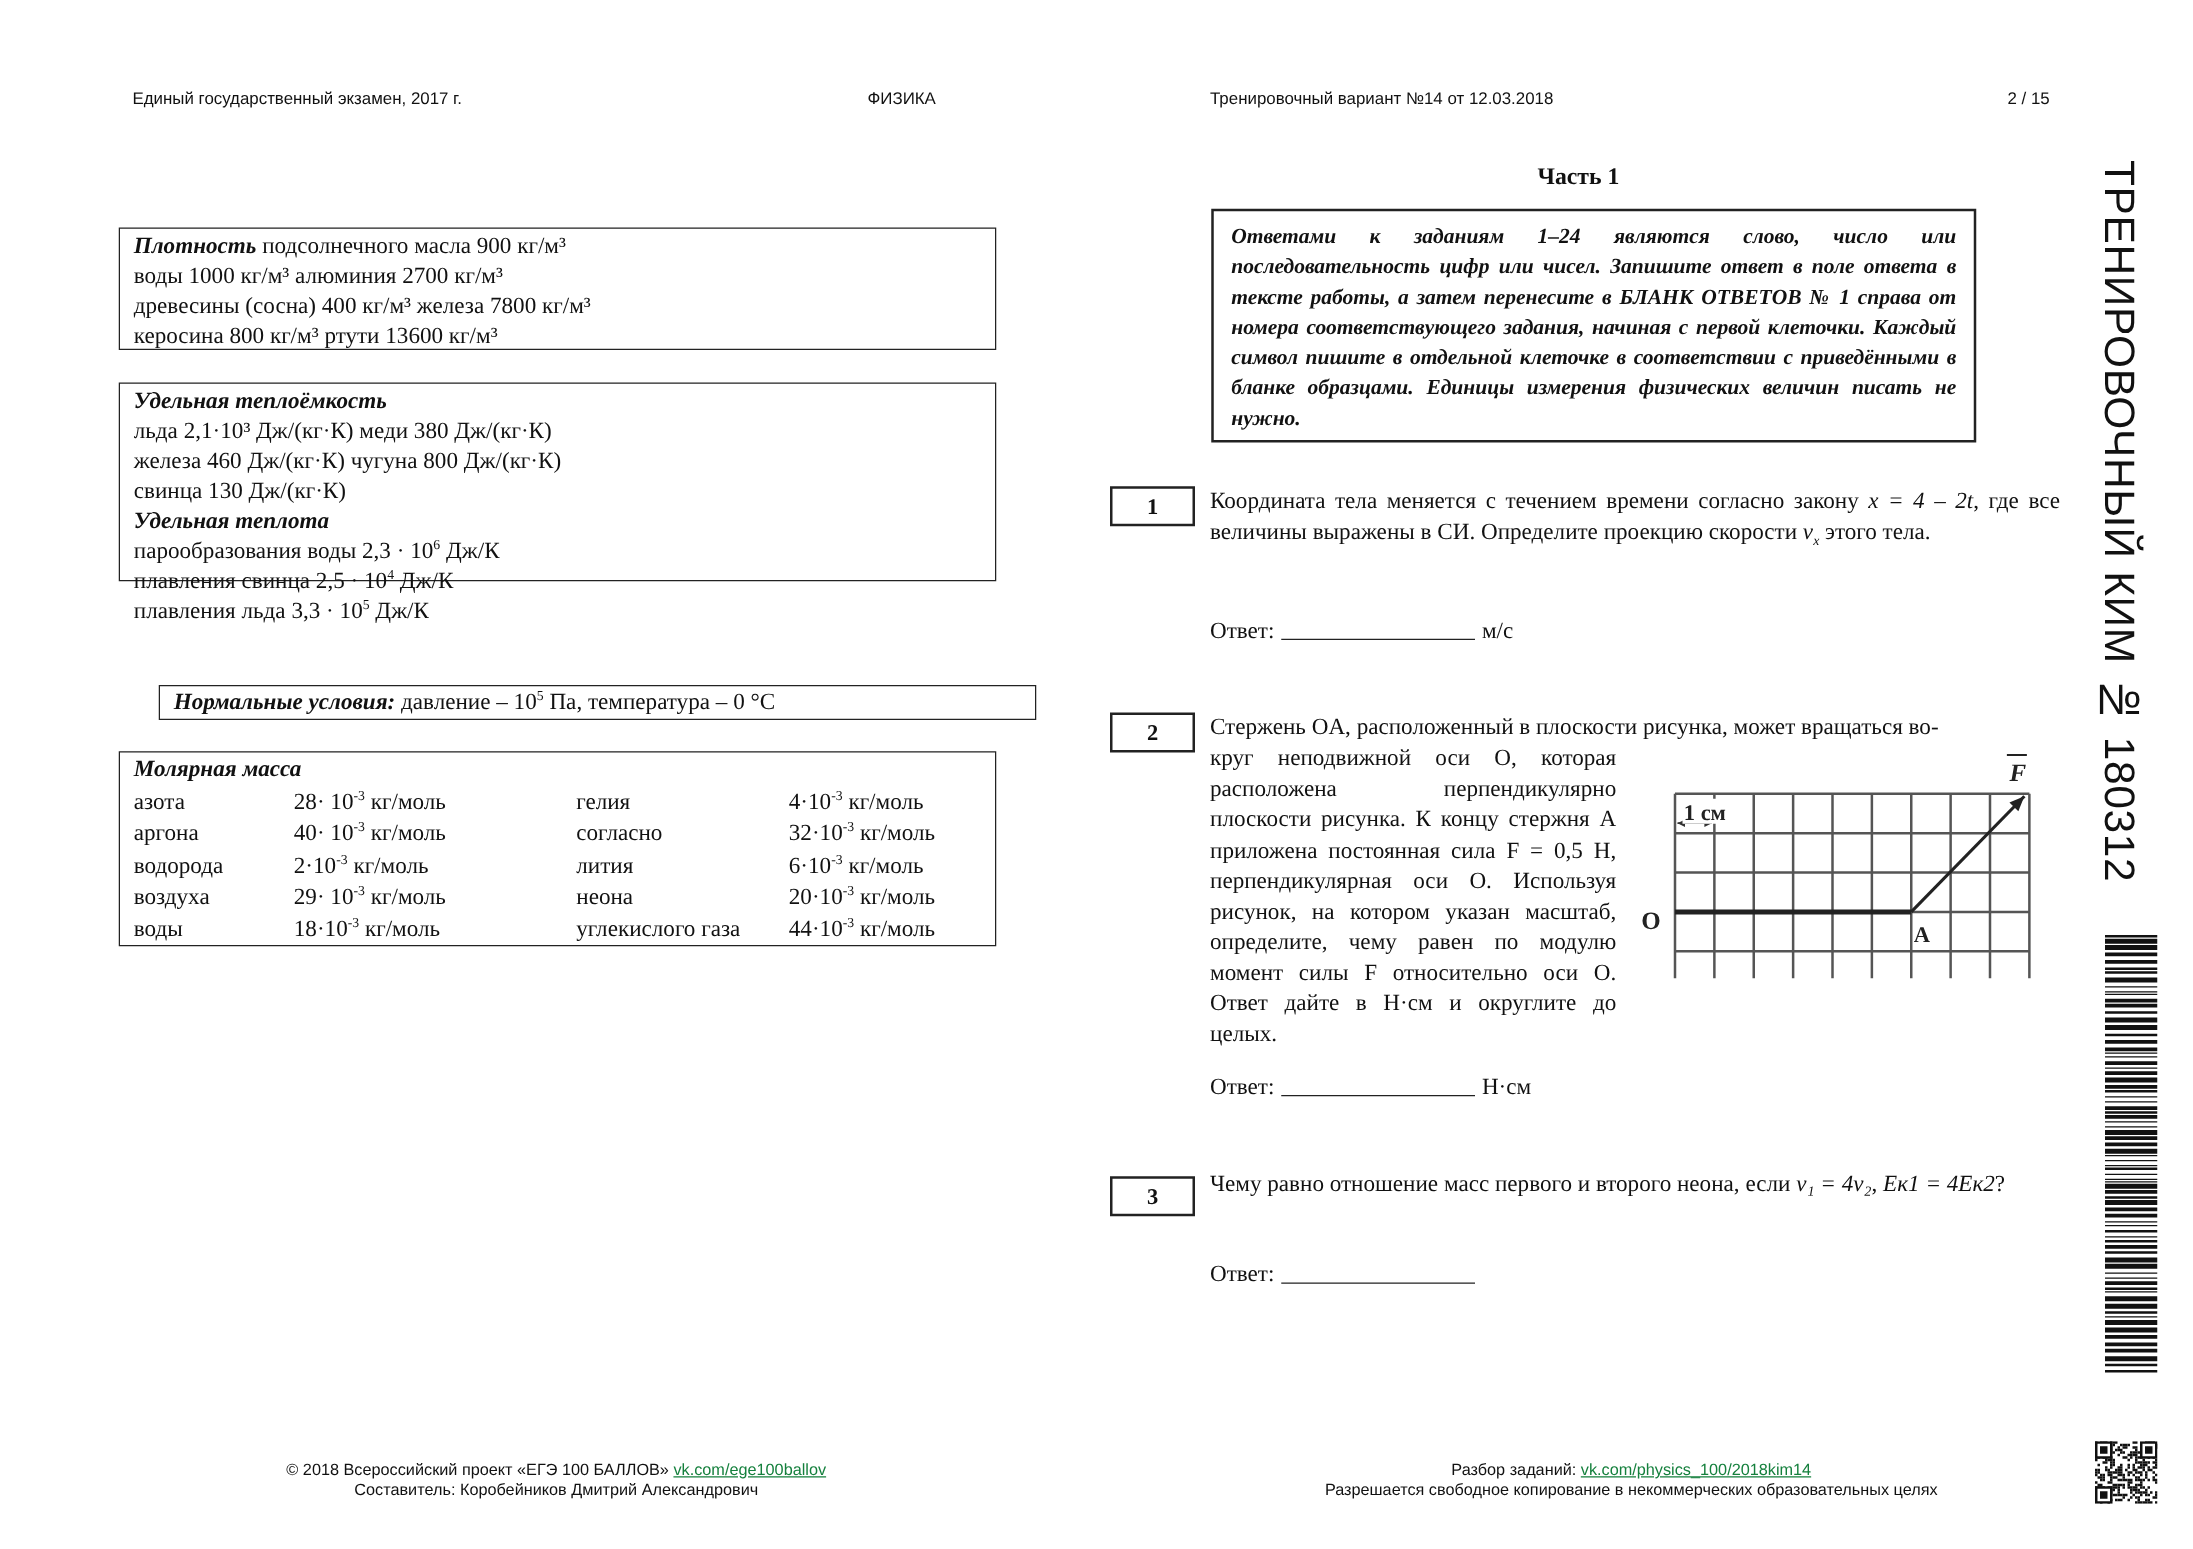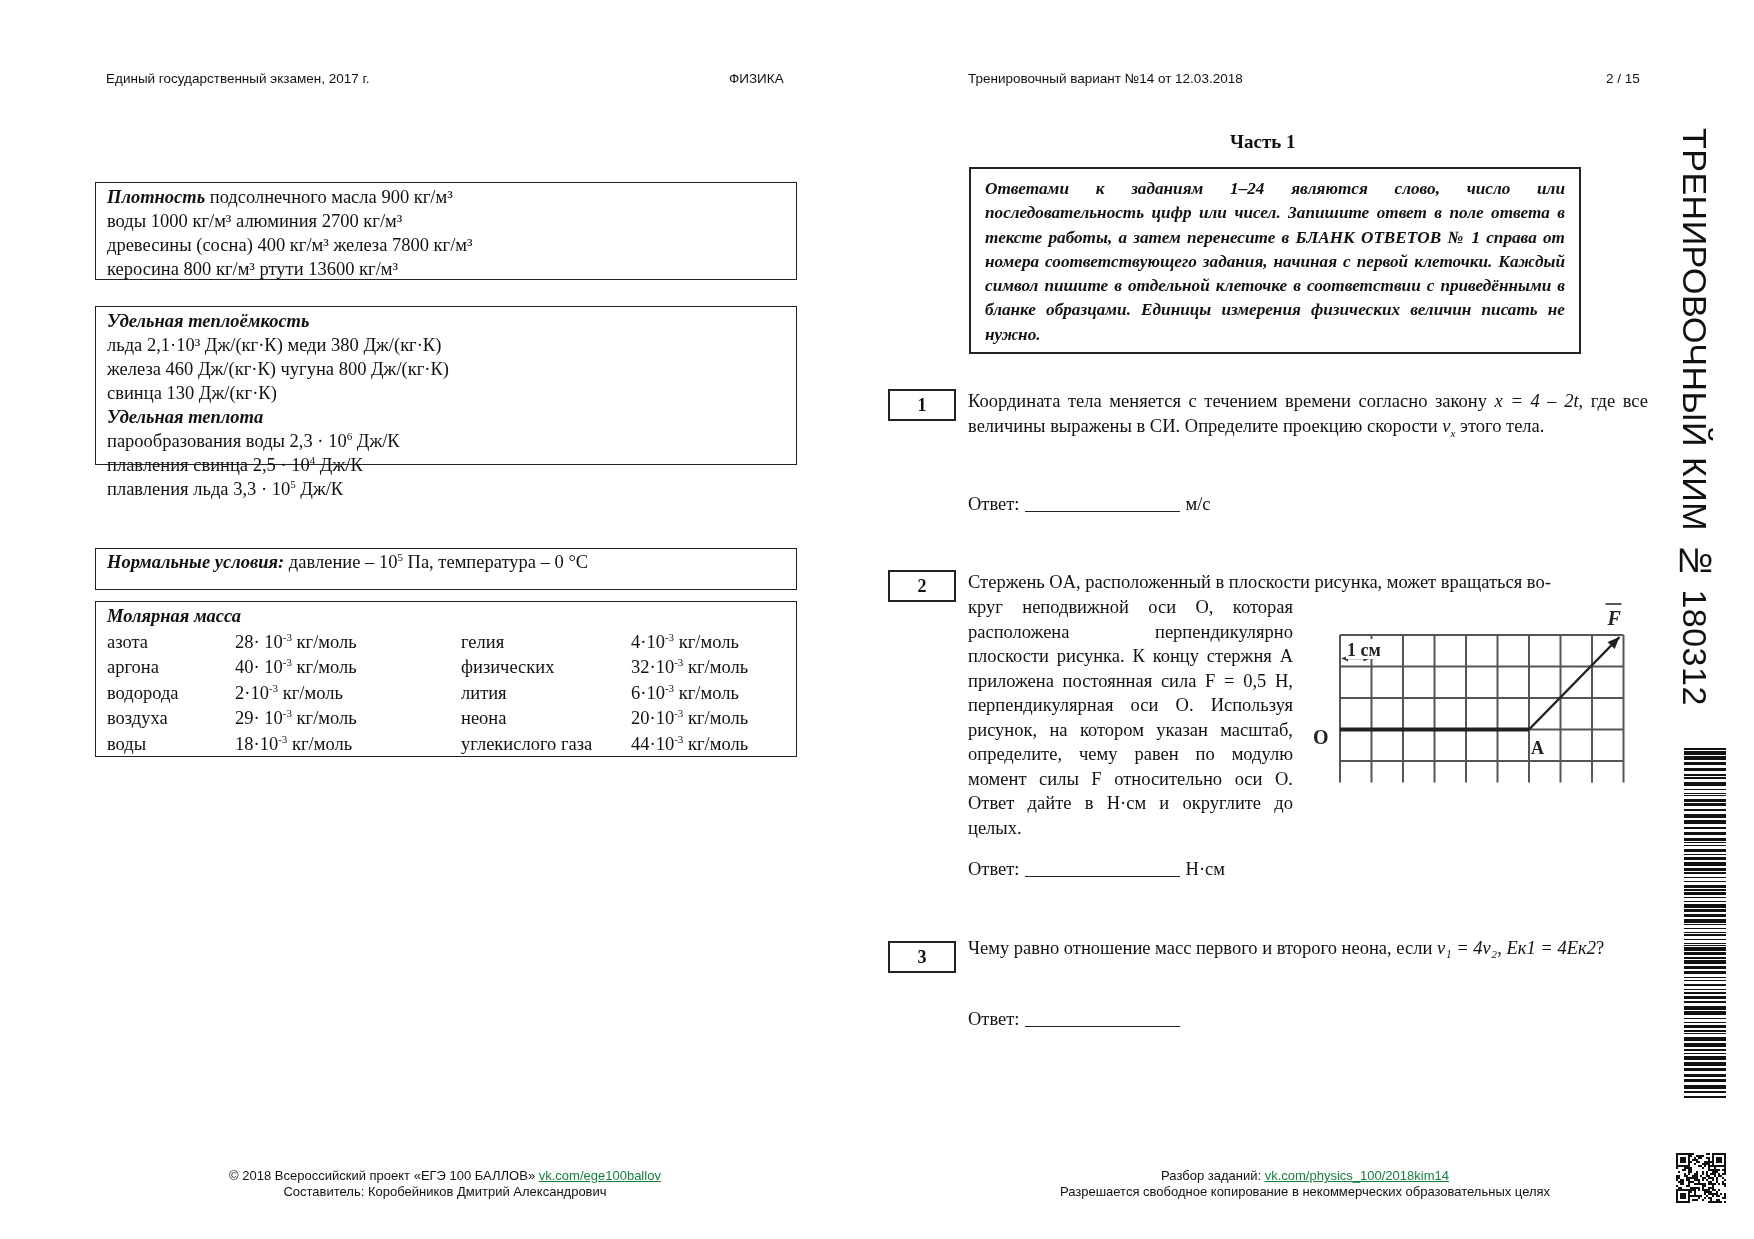--- a/index.html
+++ b/index.html
@@ -36,21 +36,21 @@
   .barcode { left: 1684px; top: 748px; width: 42px; height: 352px; }
   .qr { left: 1676px; top: 1153px; width: 50px; height: 50px; }
 
   .footer { font-size: 13px; text-align: center; white-space: nowrap; line-height: 15.5px; }
   .footer a { color: #15803d; text-decoration: underline; }
 </style>
 </head>
 <body>
 
 <div class="abs hdr sans" style="left:106px;">Единый государственный экзамен, 2017 г.</div>
-<div class="abs hdr sans" style="left:729px;text-align:right;">ФИЗИКА</div>
+<div class="abs hdr sans" style="left:694px;text-align:right;">ФИЗИКА</div>
 <div class="abs hdr sans" style="left:968px;">Тренировочный вариант №14 от 12.03.2018</div>
 <div class="abs hdr sans" style="left:1606px;">2 / 15</div>
 
 <div class="refbox serif" style="top:182px; height:98px;">
   <div class="line"><span class="bi">Плотность</span> <span>подсолнечного масла 900 кг/м³</span></div>
   <div class="line">воды 1000 кг/м³ алюминия 2700 кг/м³</div>
   <div class="line">древесины (сосна) 400 кг/м³ железа 7800 кг/м³</div>
   <div class="line">керосина 800 кг/м³ ртути 13600 кг/м³</div>
 </div>
 
@@ -58,34 +58,34 @@
   <div class="line bi">Удельная теплоёмкость</div>
   <div class="line">льда 2,1·10³ Дж/(кг·К) меди 380 Дж/(кг·К)</div>
   <div class="line">железа 460 Дж/(кг·К) чугуна 800 Дж/(кг·К)</div>
   <div class="line">свинца 130 Дж/(кг·К)</div>
   <div class="line bi">Удельная теплота</div>
   <div class="line"><span>парообразования воды  2,3 · 10</span><sup>6</sup><span> Дж/К</span></div>
   <div class="line"><span>плавления свинца  2,5 · 10</span><sup>4</sup><span> Дж/К</span></div>
   <div class="line"><span>плавления льда  3,3 · 10</span><sup>5</sup><span> Дж/К</span></div>
 </div>
 
-<div class="refbox serif" style="top:548px; height:42px; line-height:22px;">
+<div class="refbox serif" style="top:548px; height:28px; line-height:22px;margin-left:32px;">
   <div class="line"><span class="bi">Нормальные условия:</span><span> давление – 10</span><sup>5</sup><span> Па, температура – 0 °С</span></div>
 </div>
 
 <div class="refbox serif" style="top:601px; height:156px; line-height:25.5px;">
   <div class="line bi">Молярная масса</div>
   <div class="molar-table" id="molar-table">
       <span>азота</span>
       <span><span>28· 10</span><sup>-3</sup><span> кг/моль</span></span>
       <span>гелия</span>
       <span><span>4·10</span><sup>-3</sup><span> кг/моль</span></span>
       <span>аргона</span>
       <span><span>40· 10</span><sup>-3</sup><span> кг/моль</span></span>
-      <span>физических</span>
+      <span>согласно</span>
       <span><span>32·10</span><sup>-3</sup><span> кг/моль</span></span>
       <span>водорода</span>
       <span><span> 2·10</span><sup>-3</sup><span> кг/моль</span></span>
       <span>лития</span>
       <span><span>6·10</span><sup>-3</sup><span> кг/моль</span></span>
       <span>воздуха</span>
       <span><span>29· 10</span><sup>-3</sup><span> кг/моль</span></span>
       <span>неона</span>
       <span><span>20·10</span><sup>-3</sup><span> кг/моль</span></span>
       <span>воды</span>

